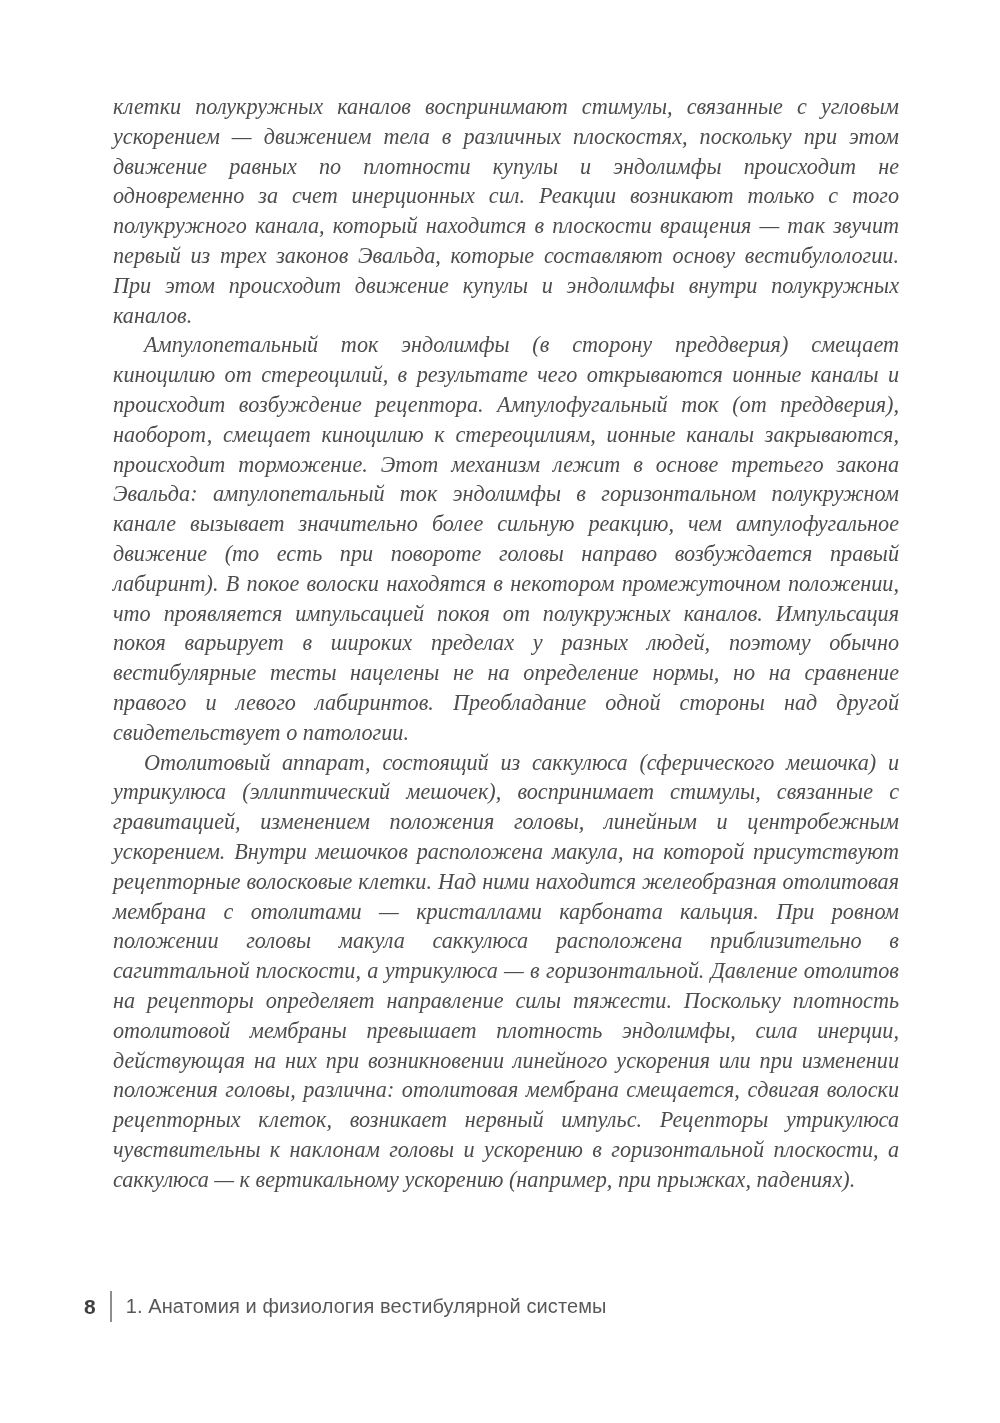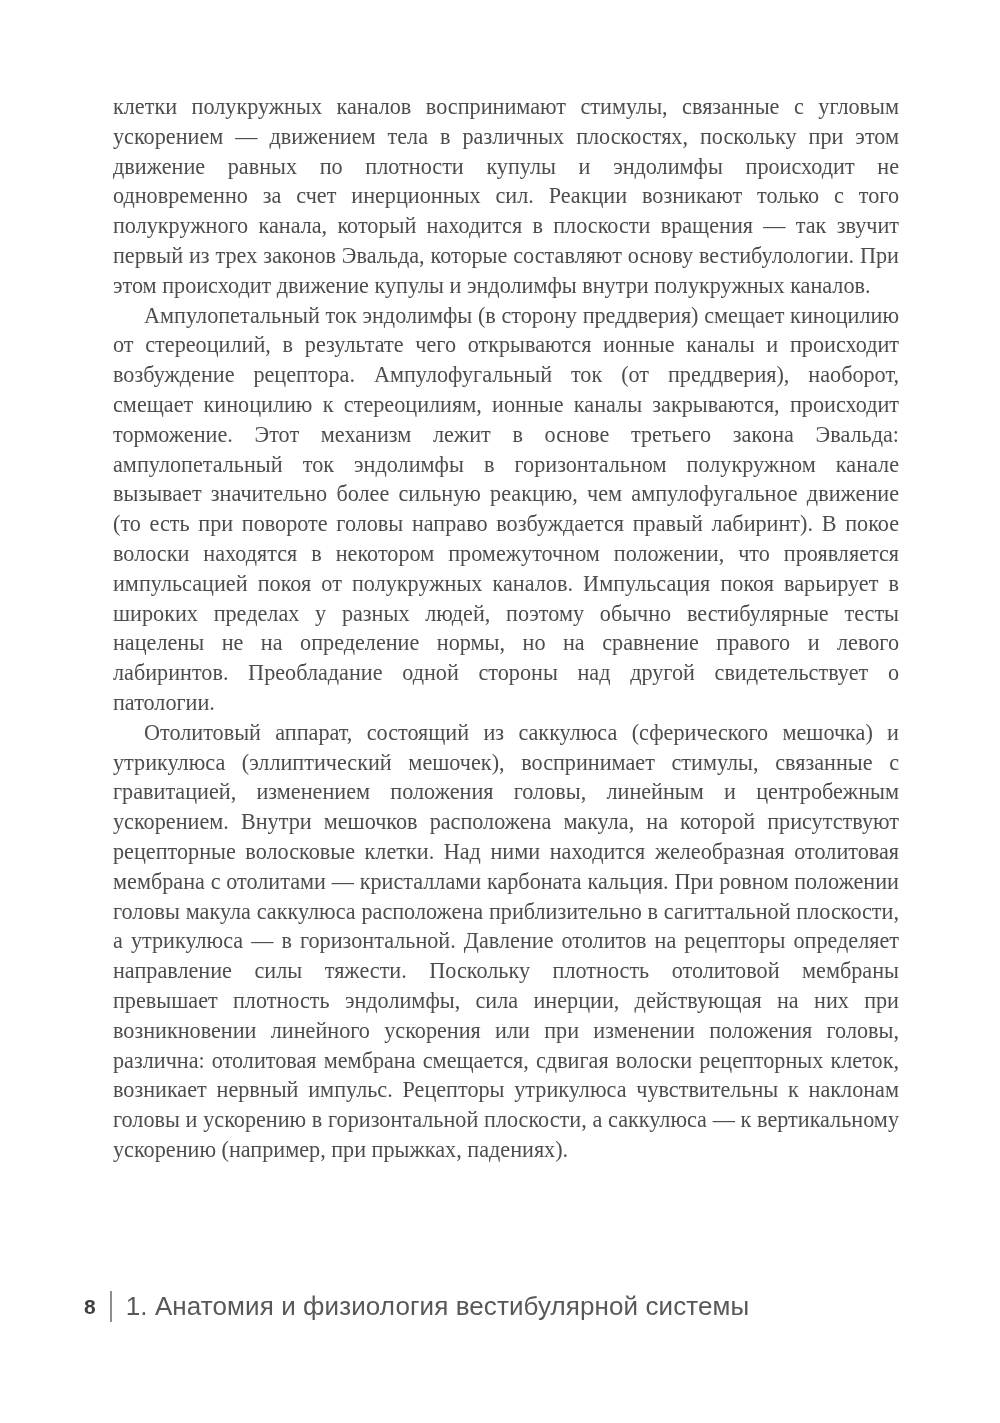--- a/index.html
+++ b/index.html
@@ -28,20 +28,21 @@
     text-align: justify;
     text-justify: inter-word;
     hyphens: manual;
     -webkit-hyphens: manual;
   }
 
   .para {
     margin: 0;
     text-indent: 31px;
     text-align: justify;
+    font-style: italic;
   }
   .para.first {
     text-indent: 0;
   }
   
   .para::after {
     content: "";
     display: inline-block;
     width: 100%;
   }
@@ -64,21 +65,21 @@
     padding-right: 14px;
   }
   .footer-rule {
     width: 2px;
     height: 31px;
     background: #8e8e90;
     flex: 0 0 auto;
   }
   .footer-chapter-title {
     font-family: "Liberation Sans", "DejaVu Sans", sans-serif;
-    font-size: 26px;
+    font-size: 20px;
     color: #58585b;
     padding-left: 14px;
     letter-spacing: 0.1px;
     white-space: nowrap;
   }
 </style>
 </head>
 <body>
 
 <div class="page">

